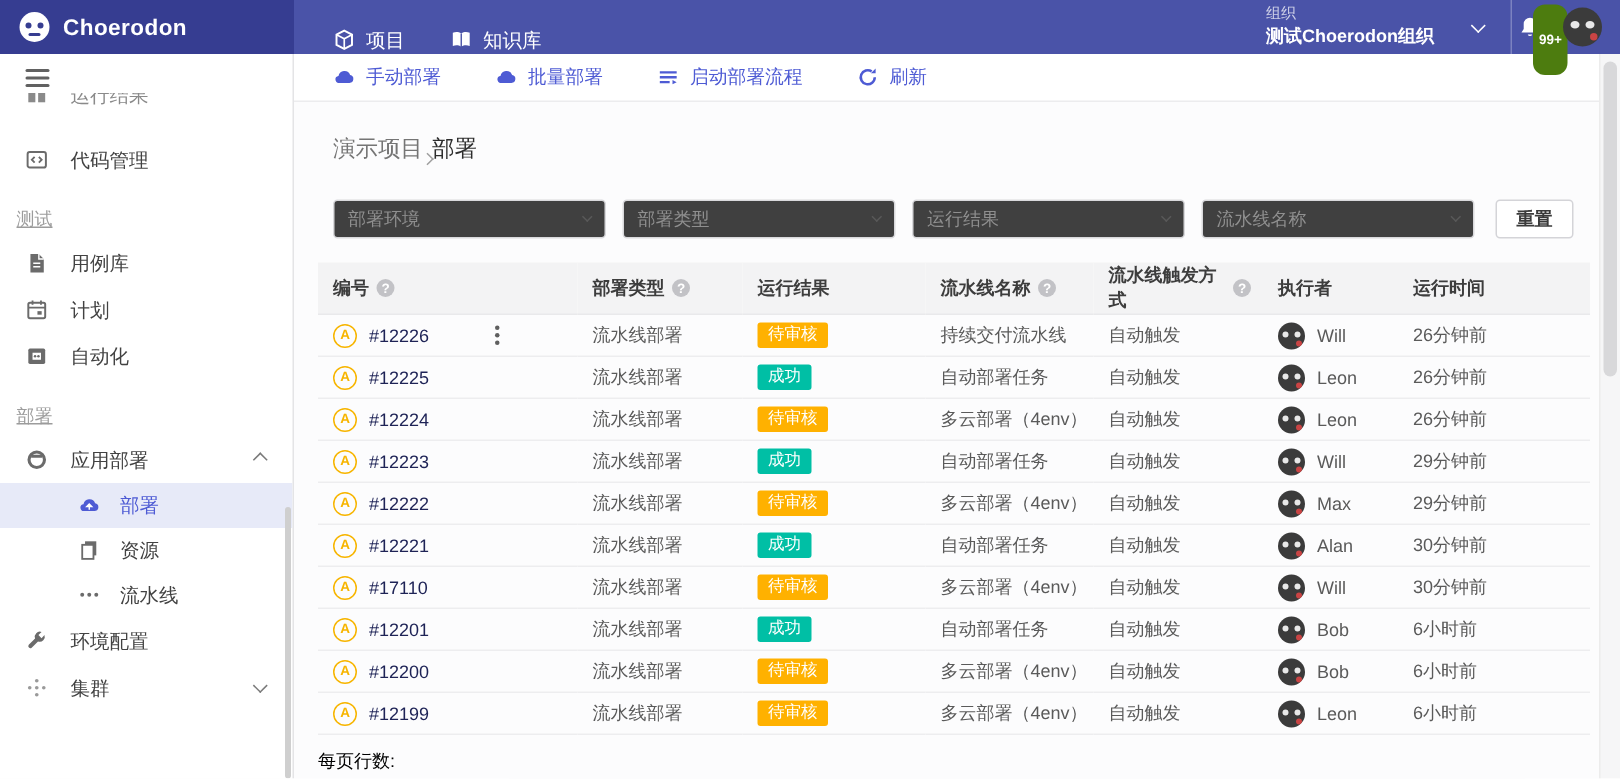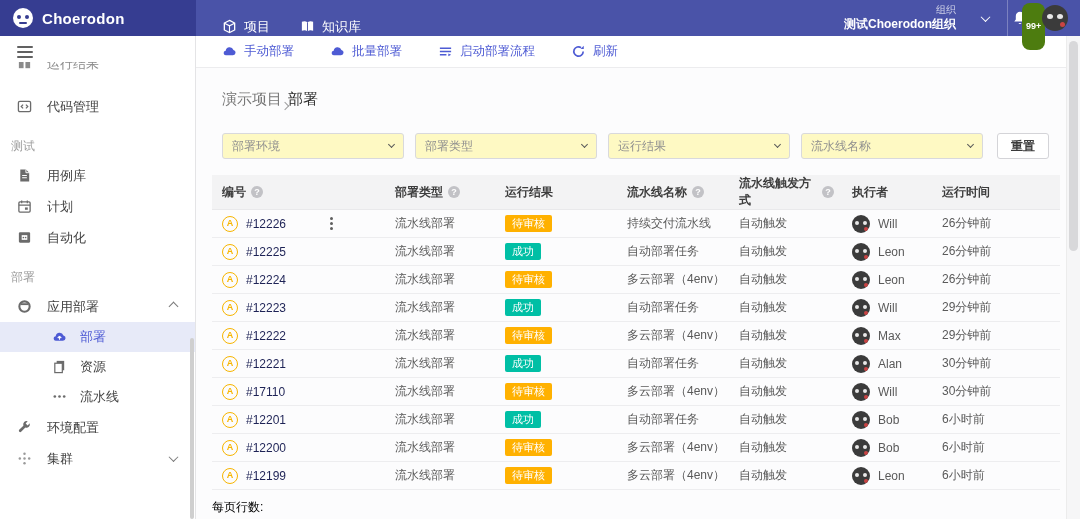--- a/index.html
+++ b/index.html
@@ -10,21 +10,21 @@
   .topbar { height: 36px; display: flex; background: #4A53A8; color: #fff; position: relative; z-index: 5; }
   .logo-block { width: 196px; background: #363D91; display: flex; align-items: center; padding-left: 13px; gap: 9px; flex: none; }
   .logo-mark { width: 20px; height: 20px; border-radius: 50%; background: #fff; position: relative; flex: none; }
   .logo-mark i { position: absolute; background: #363D91; border-radius: 50%; }
   .logo-mark i.e1 { width: 4px; height: 4px; left: 4px; top: 7px; }
   .logo-mark i.e2 { width: 4px; height: 4px; right: 4px; top: 7px; }
   .logo-mark i.m1 { width: 8px; height: 2px; left: 6px; bottom: 4px; border-radius: 2px; }
   .logo-text { font-size: 15px; font-weight: bold; letter-spacing: .3px; }
   .topbar-menus { display: flex; align-items: flex-end; gap: 30px; padding-left: 26px; font-size: 13px; }
   .tmenu { display: flex; align-items: center; gap: 6px; cursor: pointer; }
-  .topbar-right { margin-left: auto; display: flex; align-items: stretch; text-align: right; }
+  .topbar-right { margin-left: auto; display: flex; align-items: stretch; }
   .org-block { display: flex; align-items: center; gap: 26px; padding: 0 18px 0 6px; }
   .org-texts { display: flex; flex-direction: column; justify-content: center; line-height: 1.25; }
   .org-label { font-size: 10px; color: rgba(255,255,255,.72); }
   .org-name { font-size: 12px; font-weight: bold; }
   .vdiv { width: 1px; background: rgba(255,255,255,.28); }
   .admin-block { display: flex; align-items: center; gap: 7px; padding: 0 20px; font-size: 13px; cursor: pointer; }
   .bell-wrap { position: relative; display: flex; align-items: center; padding: 0 14px 0 4px; cursor: pointer; }
   .notif-badge { position: absolute; top: 3px; left: 14px; background: #4d7c0f; color: #fff; font-size: 9px; font-weight: bold; border-radius: 8px; padding: 18px 4px; line-height: 1.2; }
   .avatar-lg { width: 26px; height: 26px; border-radius: 50%; align-self: center; margin-right: 12px; background: #3B3B3B; position: relative; overflow: hidden; flex: none; cursor: pointer; }
   .avatar-lg i, .avatar-sm i { position: absolute; border-radius: 50%; }
@@ -38,42 +38,42 @@
   .chev.right { transform: rotate(-45deg); }
 
   
   .sidebar { position: absolute; top: 36px; left: 0; width: 196px; bottom: 0; background: #fff; border-right: 1px solid #E4E4E6; overflow: hidden; z-index: 4; }
   .hamburger { margin: 10px 0 4px 17px; width: 16px; cursor: pointer; }
   .hamburger i { display: block; height: 2px; background: #616161; margin-bottom: 3px; border-radius: 1px; }
   .clip-item { height: 15px; overflow: hidden; position: relative; }
   .clip-item .side-item { margin-top: -14px; color: #8a8a8a; }
   .side-item { height: 31px; display: flex; align-items: center; padding-left: 17px; gap: 14px; font-size: 13px; color: #424242; cursor: pointer; }
   .side-item .icn { color: #6b6b6b; }
-  .side-section { font-size: 12px; color: #9c9c9c; padding: 16px 0 5px 11px; }
+  .side-section { font-size: 12px; color: #9c9c9c; padding: 16px 0 5px 11px; text-decoration: underline; }
   .side-sub { padding-left: 52px; gap: 12px; height: 30px; }
   .side-sub.selected { background: #E7EAF8; color: #4E5BD4; }
   .side-sub.selected .icn { color: #4E5BD4; }
   .side-item .chevslot { margin-left: auto; margin-right: 18px; color: #7a7a7a; }
   .icn { width: 16px; height: 16px; flex: none; display: inline-block; }
   .side-scroll-thumb { position: absolute; right: 1px; top: 302px; bottom: 0; width: 4px; background: #CFCFCF; border-radius: 2px; }
 
   
   .main { position: absolute; top: 36px; left: 196px; right: 14px; bottom: 0; }
   .actionbar { height: 32px; display: flex; align-items: center; gap: 36px; padding-left: 26px; background: #fff; border-bottom: 1px solid #ECECEE; font-size: 12.5px; color: #4E5BD4; }
   .action { display: flex; align-items: center; gap: 6px; cursor: pointer; }
 
   
   .content { position: absolute; top: 32px; left: 0; right: 0; bottom: 0; background: #FCFCFD; padding: 0 0 0 16px; }
   .breadcrumb { display: flex; align-items: flex-end; margin: 22px 0 0 10px; font-size: 15px; }
   .bc-project { color: #757575; cursor: pointer; }
   .bc-sep { color: #9e9e9e; width: 6px; height: 6px; border-width: 1.4px; }
   .bc-page { color: #2d2d2d; }
 
   .filters { display: flex; align-items: center; gap: 11px; margin: 24px 0 0 10px; }
-  .select { width: 182px; height: 26px; border: 1px solid #D9D9DC; border-radius: 3px; background: #fef9c3; display: flex; align-items: center; justify-content: space-between; padding: 0 9px; font-size: 12px; color: #8f8f8f; cursor: pointer; }
+  .select { width: 182px; height: 26px; border: 1px solid #D9D9DC; border-radius: 3px; background: #404040; display: flex; align-items: center; justify-content: space-between; padding: 0 9px; font-size: 12px; color: #8f8f8f; cursor: pointer; }
   .select .caret { width: 5px; height: 5px; border-right: 1.4px solid #595959; border-bottom: 1.4px solid #595959; transform: rotate(45deg); margin-top: -3px; }
   .reset-btn { height: 26px; padding: 0 13px; border: 1px solid #D4D4D8; border-radius: 3px; background: #fff; font-size: 12px; font-weight: bold; color: #3a3a3a; cursor: pointer; margin-left: 3px; }
 
   table { border-collapse: collapse; table-layout: fixed; width: 848px; margin-top: 16px; font-size: 12px; }
   thead th { background: #F3F3F4; height: 28px; text-align: left; padding: 0 8px 0 10px; color: #3d3d3d; font-size: 12px; border-bottom: 1px solid #E9E9EB; }
   .th-flex { display: flex; align-items: center; gap: 5px; font-weight: bold; }
   .help-ic { width: 12px; height: 12px; border-radius: 50%; background: #C2C2C6; color: #fff; font-size: 9px; line-height: 12px; text-align: center; font-weight: bold; flex: none; }
   tbody td { height: 28px; border-bottom: 1px solid #EDEDEF; padding: 0 8px 0 10px; color: #5a5a5a; white-space: nowrap; overflow: hidden; }
   .id-cell { display: flex; align-items: center; gap: 8px; }
   .env-badge { width: 16px; height: 16px; border-radius: 50%; border: 1.4px solid #F7B500; color: #F7B500; font-size: 9px; font-weight: bold; line-height: 13px; text-align: center; flex: none; }

